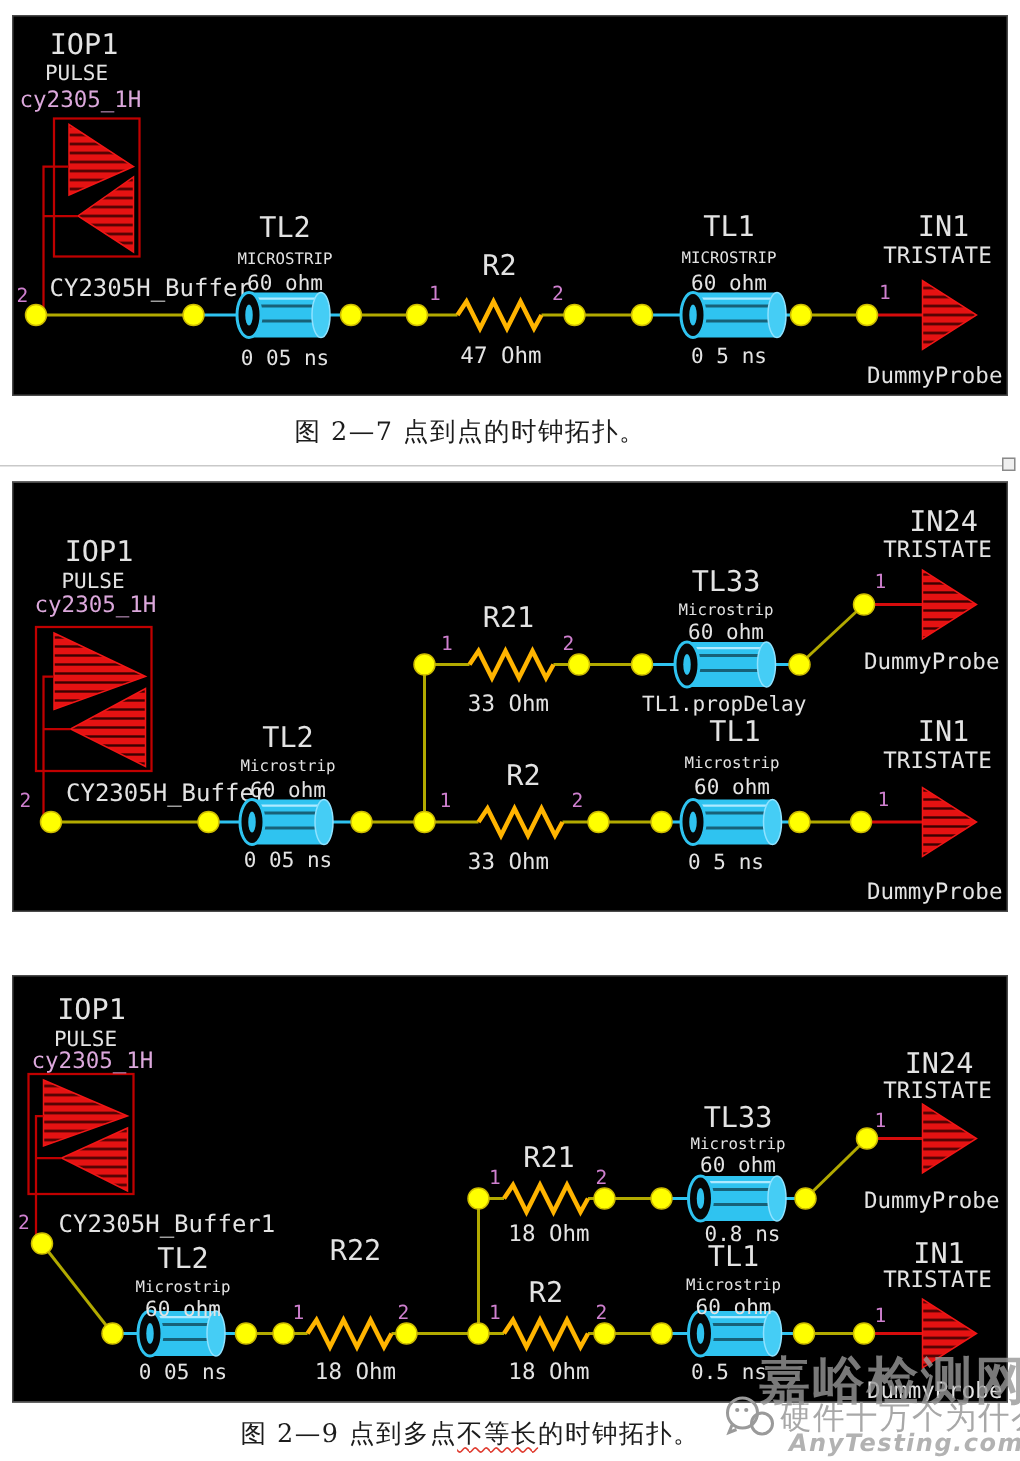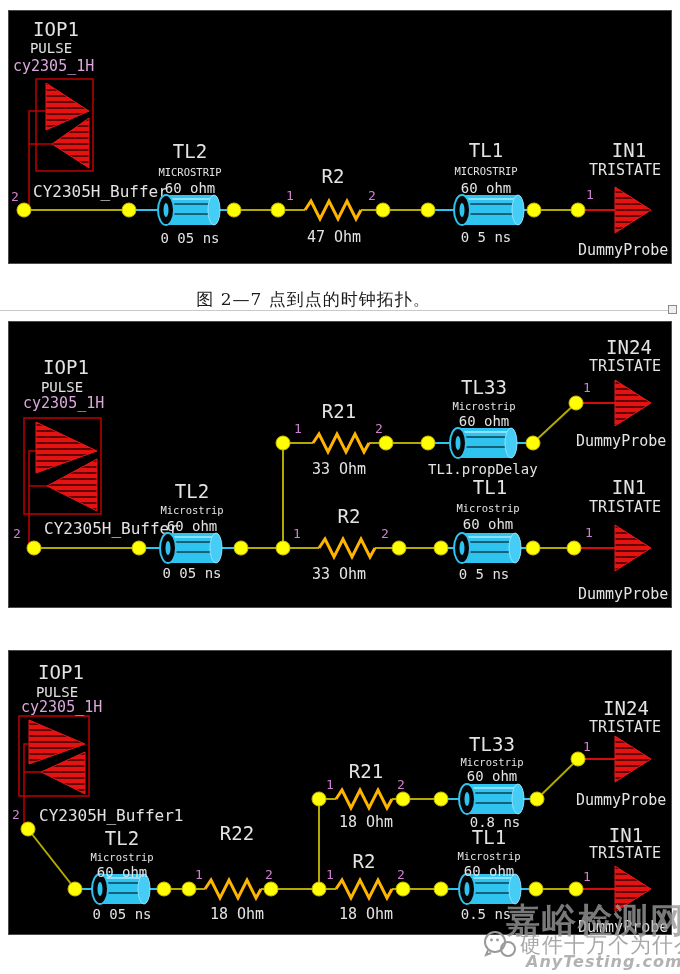--- a/index.html
+++ b/index.html
@@ -27,21 +27,21 @@
   .dbox{fill:none;stroke:#c00000;stroke-width:1.5;}
   .br{stroke:#c00000;stroke-width:1.5;fill:none;}
   .tlbody{fill:#2fc3f0;}
   .tlline{stroke:rgba(0,0,0,0.5);stroke-width:2;}
   .tlhi{stroke:#aeeaff;stroke-width:1.5;}
   .tlcap{fill:#45cdf5;stroke:#8fe2ff;stroke-width:1;}
   .tlmouth{fill:#050505;stroke:#2fc3f0;stroke-width:2;}
   .tlinner{fill:#2fc3f0;}
   
   .caption{position:absolute;left:0;width:627px;text-align:center;
-           font-family:"DejaVu Serif",serif;font-size:17px;color:#1c1c1c;letter-spacing:1px;margin-top:12px;}
+           font-family:"DejaVu Serif",serif;font-size:17px;color:#1c1c1c;letter-spacing:1px;}
   #cap1{top:276px;} #cap2{top:618px;} #cap3{top:944px;}
   .squiggle{text-decoration:underline;text-decoration-style:wavy;
             text-decoration-color:#e03b2f;text-decoration-thickness:1px;text-underline-offset:3px;}
   .divider{position:absolute;left:0;top:310px;width:672px;border-top:1.5px solid #c9c9c9;}
   .divider-handle{position:absolute;left:668px;top:305px;width:9px;height:9px;
                   border:1px solid #8a8a8a;background:#efefef;box-sizing:border-box;}
   
   .wm{position:absolute;z-index:5;pointer-events:none;}
   .wm-big{left:506px;top:898px;font-weight:bold;font-size:34px;letter-spacing:2px;
           color:#989898;opacity:0.8;white-space:nowrap;}
@@ -384,20 +384,21 @@
         <circle cx="567" cy="238" r="7" class="nd"></circle>
         <circle cx="310" cy="148" r="7" class="nd"></circle>
         <circle cx="394" cy="148" r="7" class="nd"></circle>
         <circle cx="432" cy="148" r="7" class="nd"></circle>
         <circle cx="528" cy="148" r="7" class="nd"></circle>
         <circle cx="569" cy="108" r="7" class="nd"></circle>
       </g>
     </svg>
   </section>
 
+  <div class="caption" id="cap3"><span>图 2—9  点到多点</span><span class="squiggle">不等长</span><span>的时钟拓扑。</span></div>
 
   <div class="wm wm-big">嘉峪检测网</div>
   <svg class="wm wm-icon" width="36" height="32" viewBox="0 0 36 32">
     <circle cx="13" cy="13" r="10" fill="none" stroke="#9a9a9a" stroke-width="2"></circle>
     <circle cx="9.5" cy="11" r="1.4" fill="#9a9a9a"></circle>
     <circle cx="15.5" cy="11" r="1.4" fill="#9a9a9a"></circle>
     <circle cx="26" cy="20" r="7" fill="none" stroke="#9a9a9a" stroke-width="2"></circle>
     <path d="M6 21 l-2 5 5 -2" fill="none" stroke="#9a9a9a" stroke-width="2"></path>
   </svg>
   <div class="wm wm-channel">硬件十万个为什么</div>

